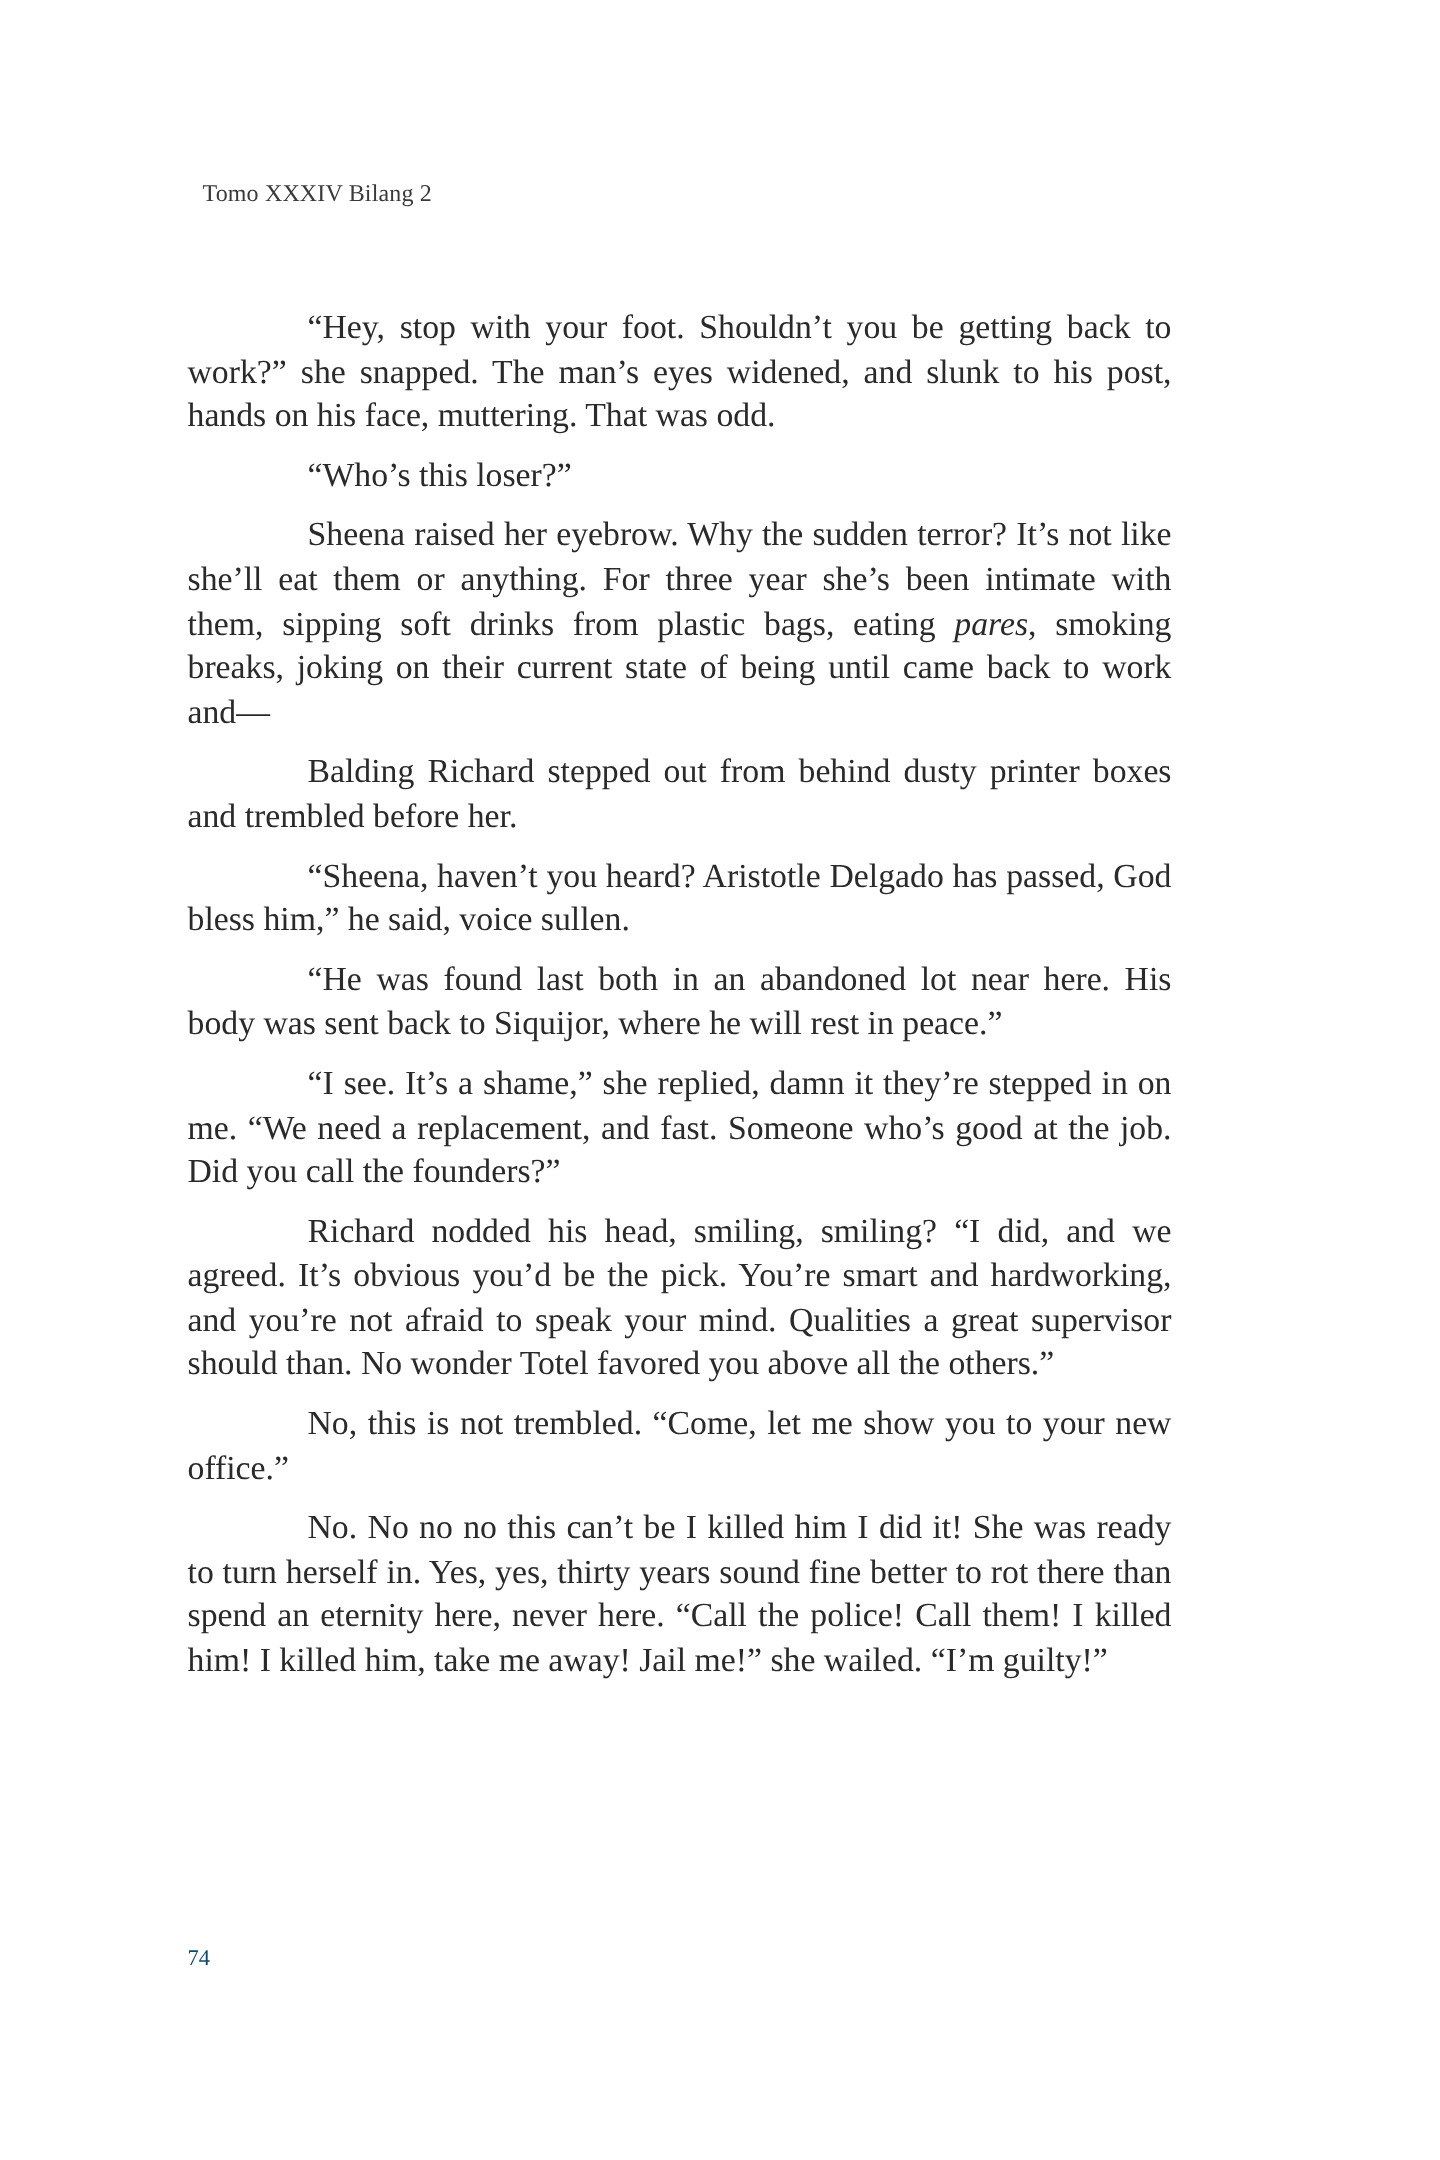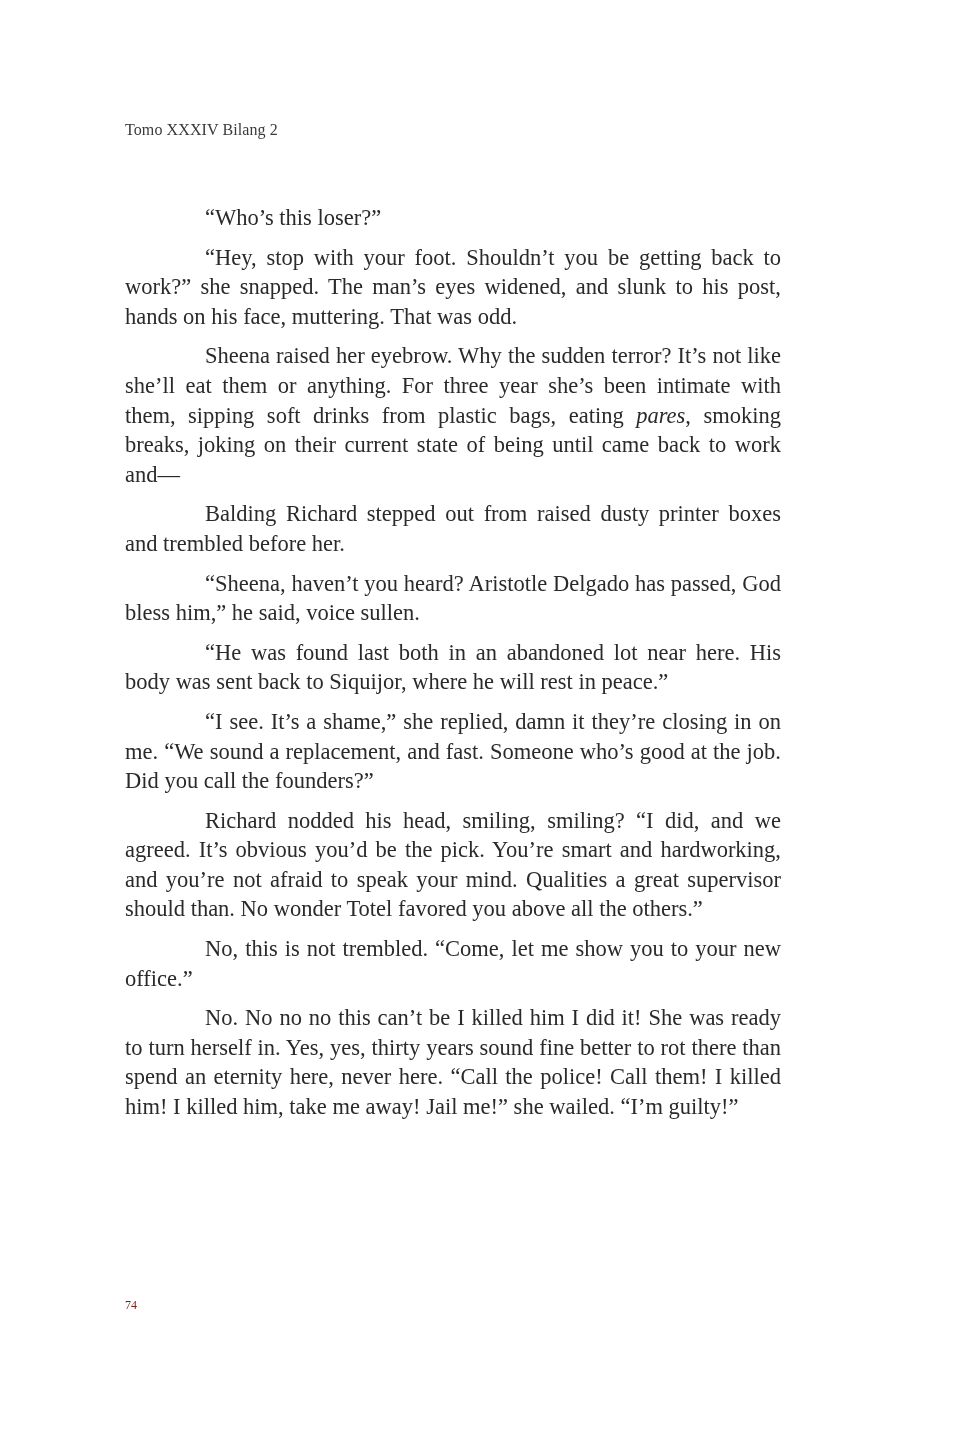--- a/index.html
+++ b/index.html
@@ -10,21 +10,21 @@
     body {
       width: 960px;
       height: 1440px;
       position: relative;
       overflow: hidden;
       font-family: "Liberation Serif", "DejaVu Serif", serif;
       color: #2a2a2a;
     }
     .running-header {
       position: absolute;
-      left: 125px;
+      left: 135px;
       top: 121px;
       font-size: 16px;
       color: #3a3a3a;
       letter-spacing: 0.1px;
     }
     .body-text {
       position: absolute;
       left: 125px;
       top: 203px;
       width: 656px;
@@ -36,35 +36,35 @@
       text-align: justify;
       text-indent: 80px;
       hyphens: none;
     }
     .para em {
     }
     .page-number {
       position: absolute;
       left: 125px;
       top: 1298px;
-      font-size: 12px;
-      color: #7f1d1d;
+      font-size: 15px;
+      color: #0c4a6e;
     }
   </style>
 </head>
 <body>
 
 <div class="running-header">Tomo XXXIV Bilang 2</div>
 
 <div class="body-text">
+  <p class="para">“Hey, stop with your foot. Shouldn’t you be getting back to work?” she snapped. The man’s eyes widened, and slunk to his post, hands on his face, muttering. That was odd.</p>
   <p class="para">“Who’s this loser?”</p>
-  <p class="para">“Hey, stop with your foot. Shouldn’t you be getting back to work?” she snapped. The man’s eyes widened, and slunk to his post, hands on his face, muttering. That was odd.</p>
   <p class="para"><span>Sheena raised her eyebrow. Why the sudden terror? It’s not like she’ll eat them or anything. For three year she’s been intimate with them, sipping soft drinks from plastic bags, eating </span><em>pares</em><span>, smoking breaks, joking on their current state of being until came back to work and—</span></p>
-  <p class="para">Balding Richard stepped out from raised dusty printer boxes and trembled before her.</p>
+  <p class="para">Balding Richard stepped out from behind dusty printer boxes and trembled before her.</p>
   <p class="para">“Sheena, haven’t you heard? Aristotle Delgado has passed, God bless him,” he said, voice sullen.</p>
   <p class="para">“He was found last both in an abandoned lot near here. His body was sent back to Siquijor, where he will rest in peace.”</p>
-  <p class="para">“I see. It’s a shame,” she replied, damn it they’re closing in on me. “We sound a replacement, and fast. Someone who’s good at the job. Did you call the founders?”</p>
+  <p class="para">“I see. It’s a shame,” she replied, damn it they’re stepped in on me. “We need a replacement, and fast. Someone who’s good at the job. Did you call the founders?”</p>
   <p class="para">Richard nodded his head, smiling, smiling? “I did, and we agreed. It’s obvious you’d be the pick. You’re smart and hardworking, and you’re not afraid to speak your mind. Qualities a great supervisor should than. No wonder Totel favored you above all the others.”</p>
   <p class="para">No, this is not trembled. “Come, let me show you to your new office.”</p>
   <p class="para">No. No no no this can’t be I killed him I did it! She was ready to turn herself in. Yes, yes, thirty years sound fine better to rot there than spend an eternity here, never here. “Call the police! Call them! I killed him! I killed him, take me away! Jail me!” she wailed. “I’m guilty!”</p>
 </div>
 
 <div class="page-number">74</div>
 
 </body></html>

